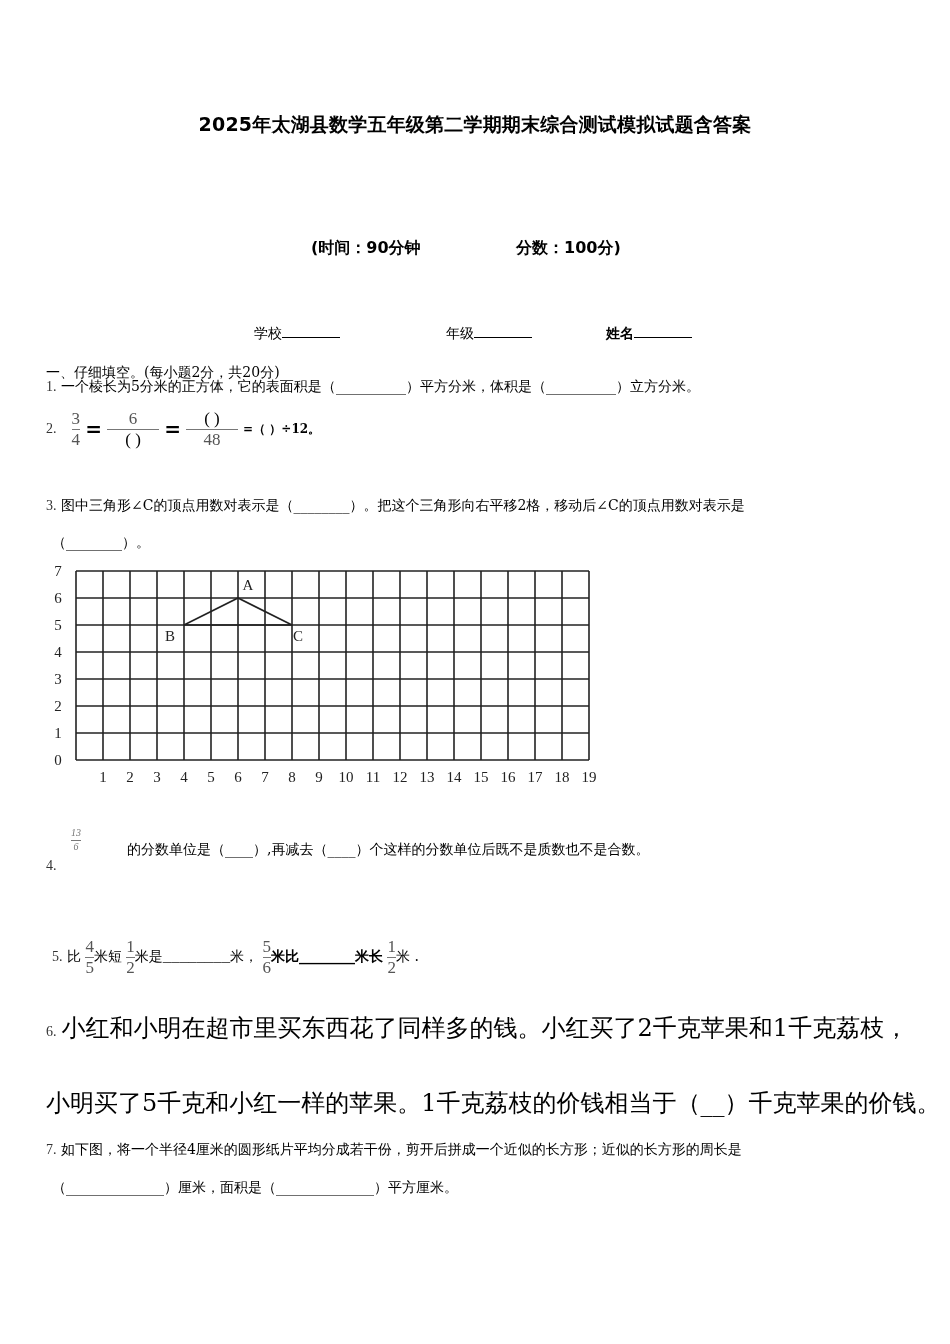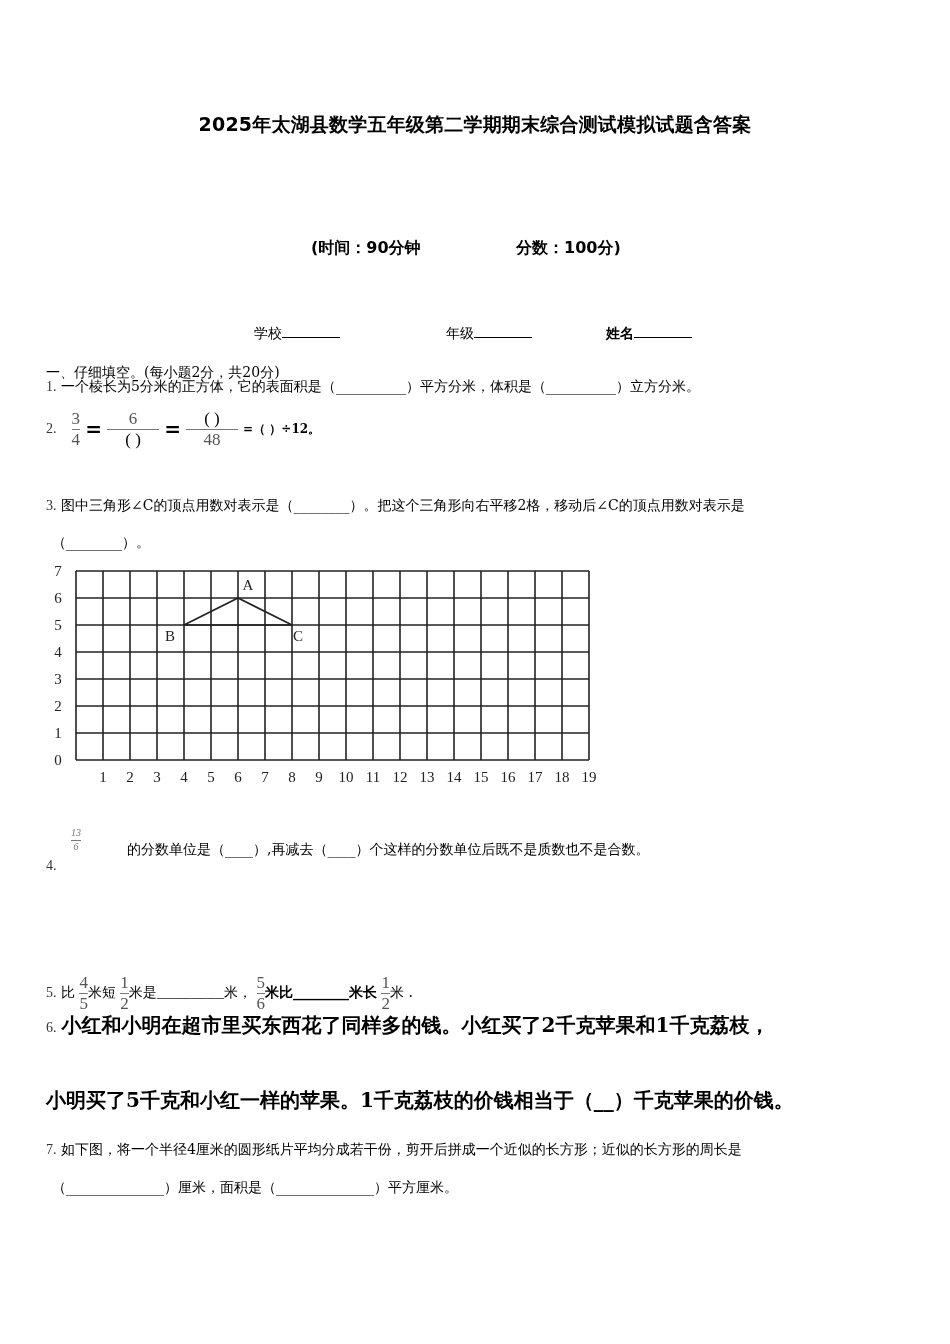--- a/index.html
+++ b/index.html
@@ -21,21 +21,21 @@
   .blank-line { display: inline-block; border-bottom: 1px solid #000; height: 14px; vertical-align: baseline; }
   .q { font-size: 14px; }
   .qnum { font-family: "Liberation Serif", serif; color: #333; font-weight: normal; font-size: 14px; }
   .b { font-weight: bold; }
   .frac {
     display: inline-block; vertical-align: middle; text-align: center;
     font-family: "Liberation Serif", serif; color: #555; font-weight: normal;
   }
   .frac .n, .frac .d { display: block; line-height: 1.05; }
   .frac .bar { display: block; border-top: 1px solid #777; margin: 1px 0; }
-  .big { font-size: 20px; font-weight: bold; }
+  .big { font-size: 24px; font-weight: normal; }
   svg text { font-family: "Liberation Serif", serif; }
 </style>
 </head>
 <body>
 
 <div>
 
   <div class="abs title">2025年太湖县数学五年级第二学期期末综合测试模拟试题含答案</div>
 
   <div class="abs meta" style="left:311px;">(时间：90分钟</div>
@@ -151,21 +151,21 @@
   <div class="abs q" style="left:46px; top:828px;">
     <span class="qnum" style="position:absolute; top:30px;">4.</span>
     <span class="frac" style="position:absolute; left:25px; top:0; font-size:10px; font-style:italic; color:#777;">
       <span class="n">13</span>
         <span class="bar"></span>
         <span class="d">6</span>
     </span>
     <span style="position:absolute; left:37px; top:13px; white-space:nowrap;margin-left:44px;">的分数单位是（____）,再减去（____）个这样的分数单位后既不是质数也不是合数。</span>
   </div>
 
-  <div class="abs q" style="left:46px; top:938px;margin-top:36px;">
+  <div class="abs q" style="left:52px; top:938px;">
     <span class="qnum" style="vertical-align:middle;">5.</span>
     <span style="vertical-align:middle;">比</span>
     <span class="frac" style="font-size:17px;"><span class="n">4</span><span class="bar"></span><span class="d">5</span></span><span style="vertical-align:middle;">米短</span>
     <span class="frac" style="font-size:17px;"><span class="n">1</span><span class="bar"></span><span class="d">2</span></span><span style="vertical-align:middle;font-family:Liberation Mono, monospace;">米是________米，</span>
     <span class="frac" style="font-size:17px;"><span class="n">5</span><span class="bar"></span><span class="d">6</span></span><span style="vertical-align:middle;font-weight:bold;">米比________米长</span>
     <span class="frac" style="font-size:17px;"><span class="n">1</span><span class="bar"></span><span class="d">2</span></span><span style="vertical-align:middle;">米 .</span>
   </div>
 
   <div class="abs" style="left:46px; top:1012px;">
     <span class="qnum">6.</span>

